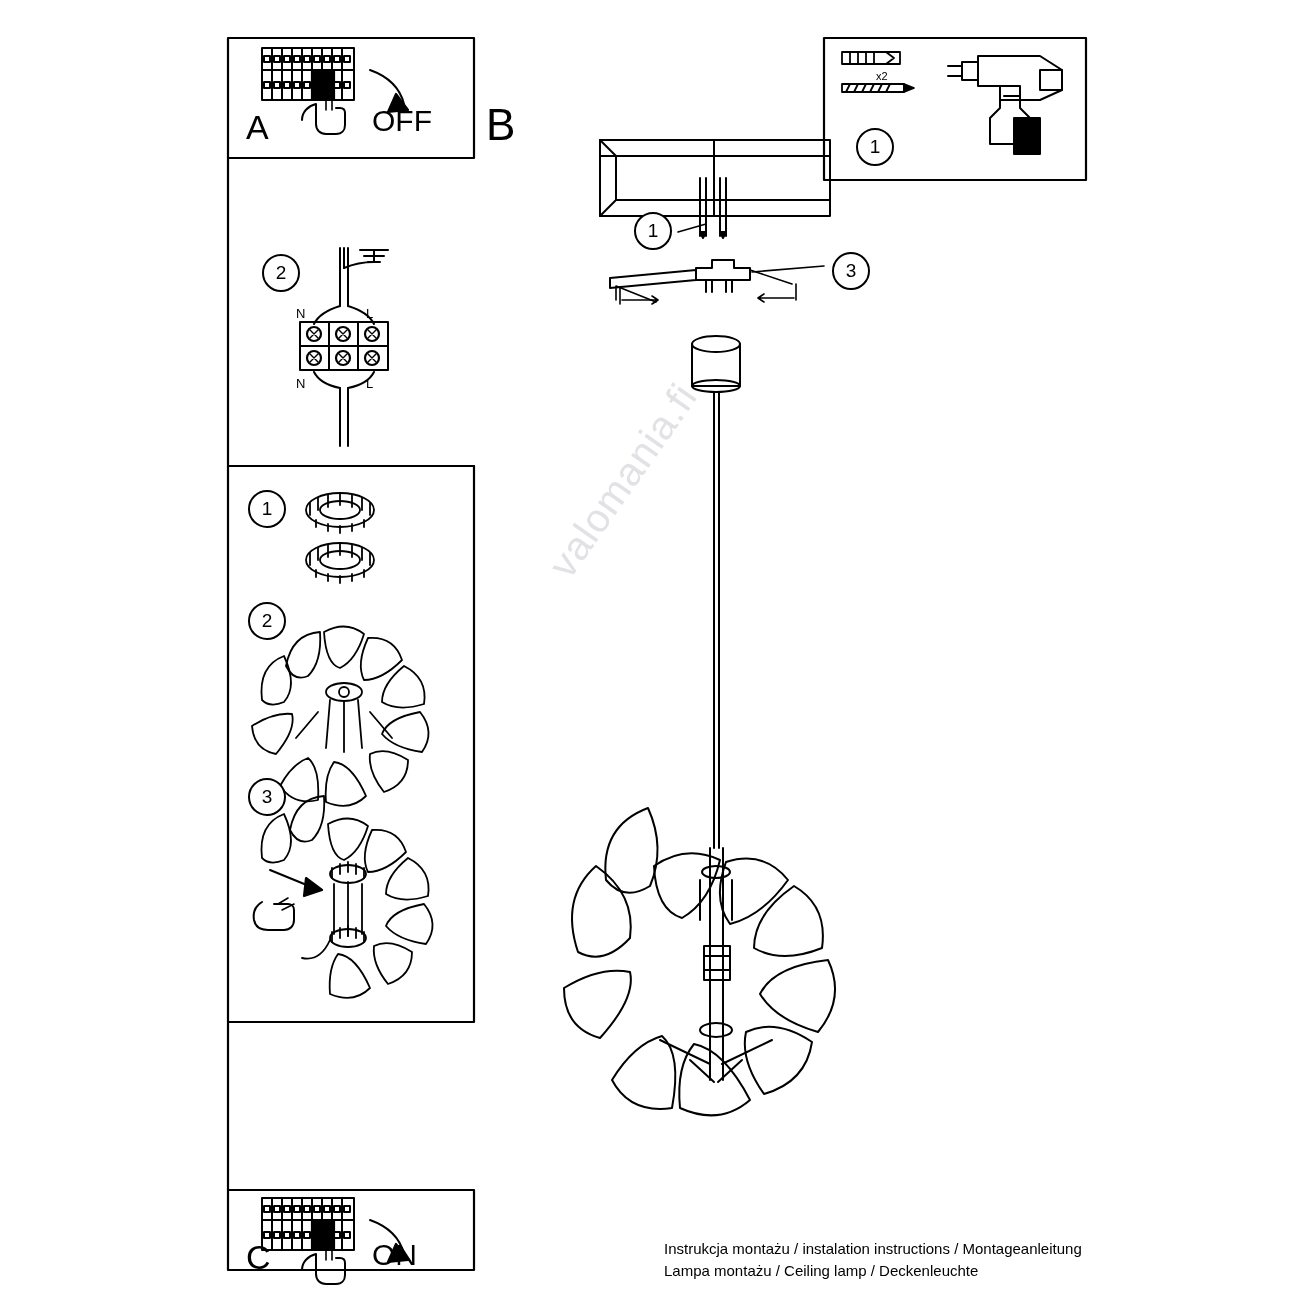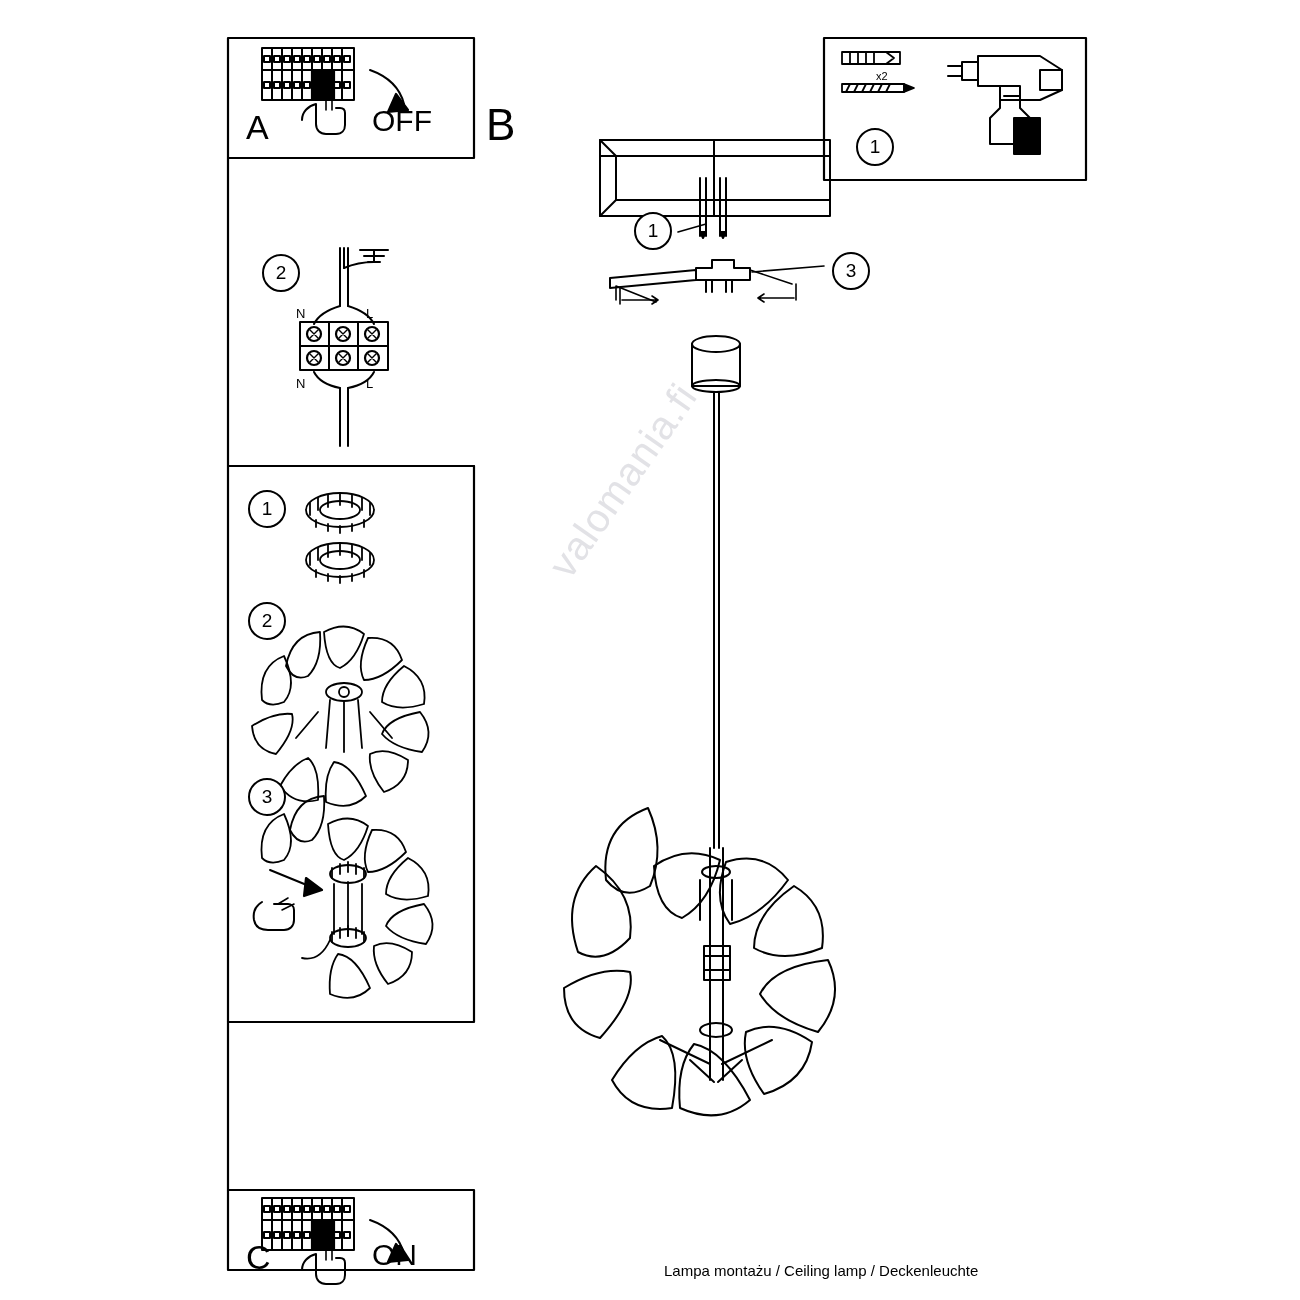--- a/index.html
+++ b/index.html
@@ -409,15 +409,16 @@
   <div class="circnum" style="left:634px; top:212px;">1</div>
   <div class="circnum" style="left:832px; top:252px;">3</div>
 
   <div class="txt small-lbl" style="left:296px; top:306px;">N</div>
   <div class="txt small-lbl" style="left:366px; top:306px;">L</div>
   <div class="txt small-lbl" style="left:296px; top:376px;">N</div>
   <div class="txt small-lbl" style="left:366px; top:376px;">L</div>
 
   <div class="watermark">valomania.fi</div>
 
+  <div class="txt footer-line" style="left:664px; top:1240px;">Instrukcja montażu / instalation instructions / Montageanleitung</div>
   <div class="txt footer-line" style="left:664px; top:1262px;">Lampa montażu / Ceiling lamp / Deckenleuchte</div>
 
 </div>
 
 </body></html>

